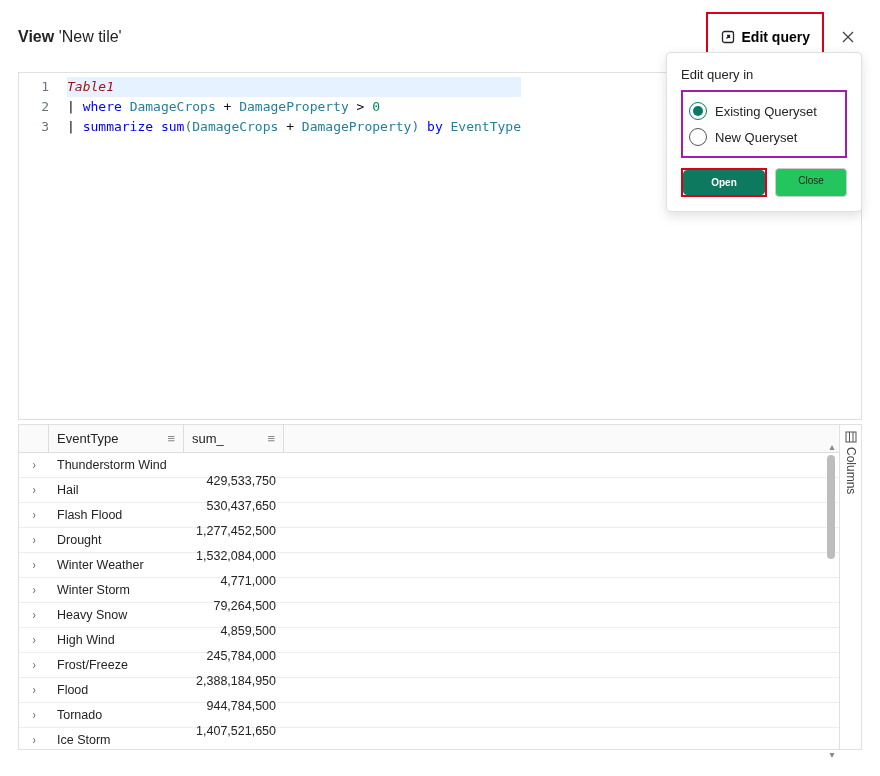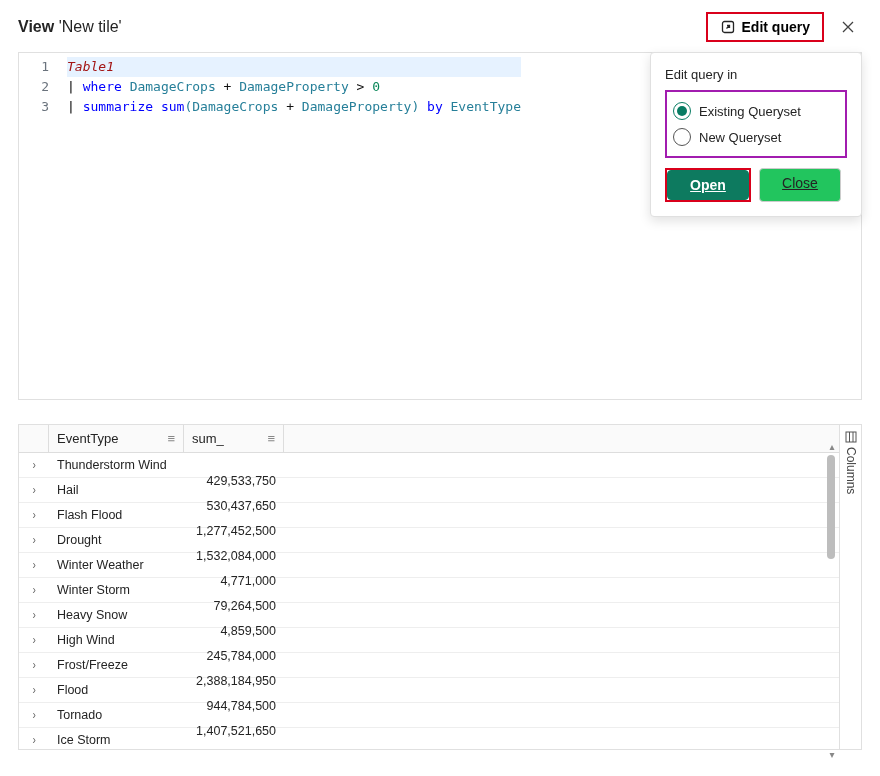--- a/index.html
+++ b/index.html
@@ -19,21 +19,21 @@
     display: flex;
     align-items: center;
     justify-content: space-between;
     padding: 12px 18px 10px 18px;
   }
   .title { font-size: 16px; font-weight: 600; }
   .title .sub { font-weight: 400; }
   .header-right { display: flex; align-items: center; gap: 10px; }
   .edit-query-btn {
     display: flex; align-items: center; gap: 6px;
-    padding: 3px 10px;
+    padding: 13px 10px;
     border: 1px solid transparent;
     background: transparent;
     font-weight: 600;
     font-size: 14px;
     cursor: pointer;
   }
   .edit-query-wrap {
     border: 2px solid #d9001b;
     padding: 1px;
   }
@@ -74,21 +74,21 @@
   .tok-num { color: #098658; }
   .tok-pipe{ color: #000; }
   .tok-paren{ color: #267f99;}
   .tok-plain{ color:#111;}
   .hl-line { background: #e6f2ff; display:inline-block; width:100%; }
 
   
   .popover {
     position: absolute;
     top: 52px; right: 18px;
-    width: 212px;
+    width: 196px;
     background: #fff;
     border: 1px solid #e0e0e0;
     box-shadow: 0 4px 12px rgba(0,0,0,.12);
     border-radius: 4px;
     padding: 14px 14px 14px 14px;
     z-index: 10;
   }
   .popover-title { font-size: 13px; margin-bottom: 8px; }
   .radio-group {
     border: 2px solid #a21caf;
@@ -109,24 +109,23 @@
   .radio.selected::after{
     content:"";width:10px;height:10px;background:#087c63;border-radius:50%;
   }
   .pop-actions { display:flex; gap:8px; }
   .open-btn-wrap { border:2px solid #d9001b; }
   .btn {
     padding: 6px 0;
     width: 82px;
     text-align:center;
     border-radius:4px;
-    font-size:14px;
+    font-size:10px;
     cursor:pointer;
     border:1px solid transparent;
-    text-decoration:underline;
   }
   .btn.primary { background:#0d7a5f; color:#fff; font-weight:600; border-color:#0d7a5f;}
   .btn.secondary { background:#22c55e; border:1px solid #ccc; color:#242424;}
 
   
   .results {
     position:absolute;
     left:18px; right:18px; top:424px;
     border:1px solid #e0e0e0;
     display:flex;

